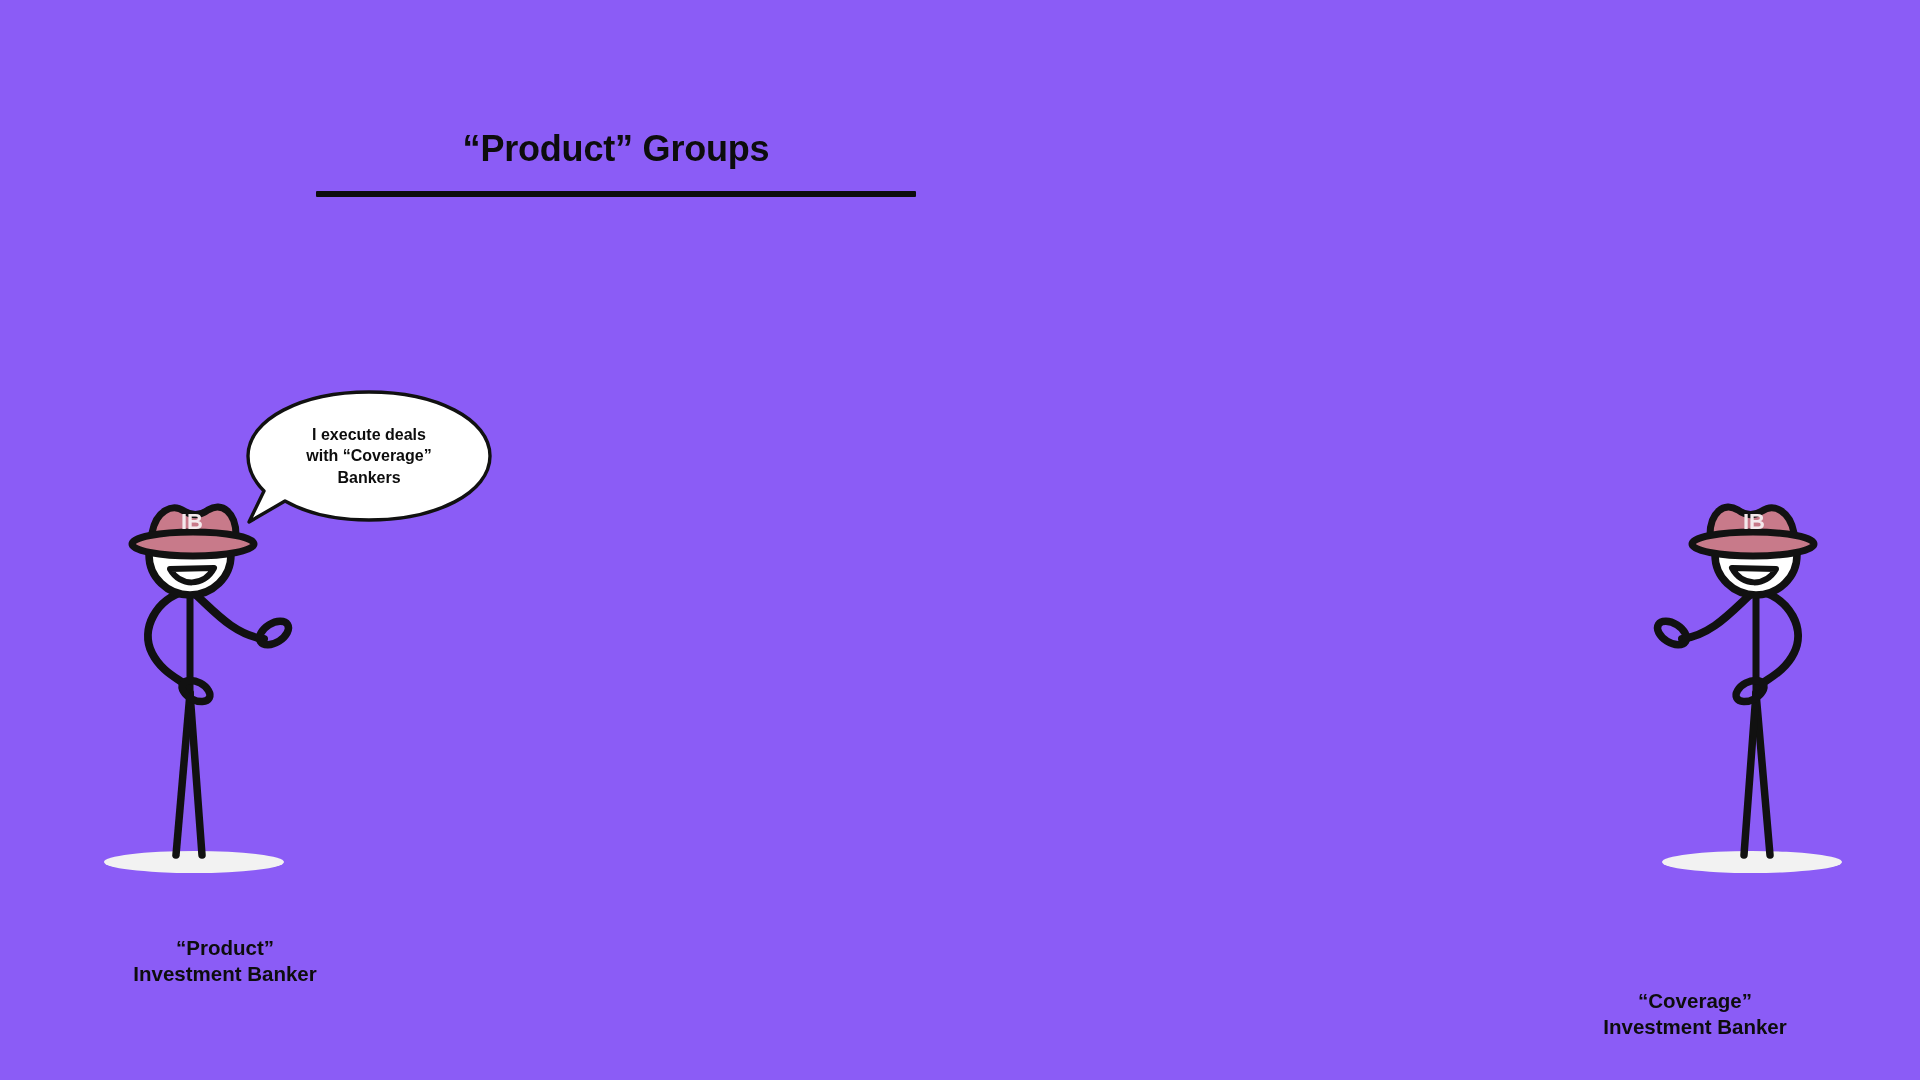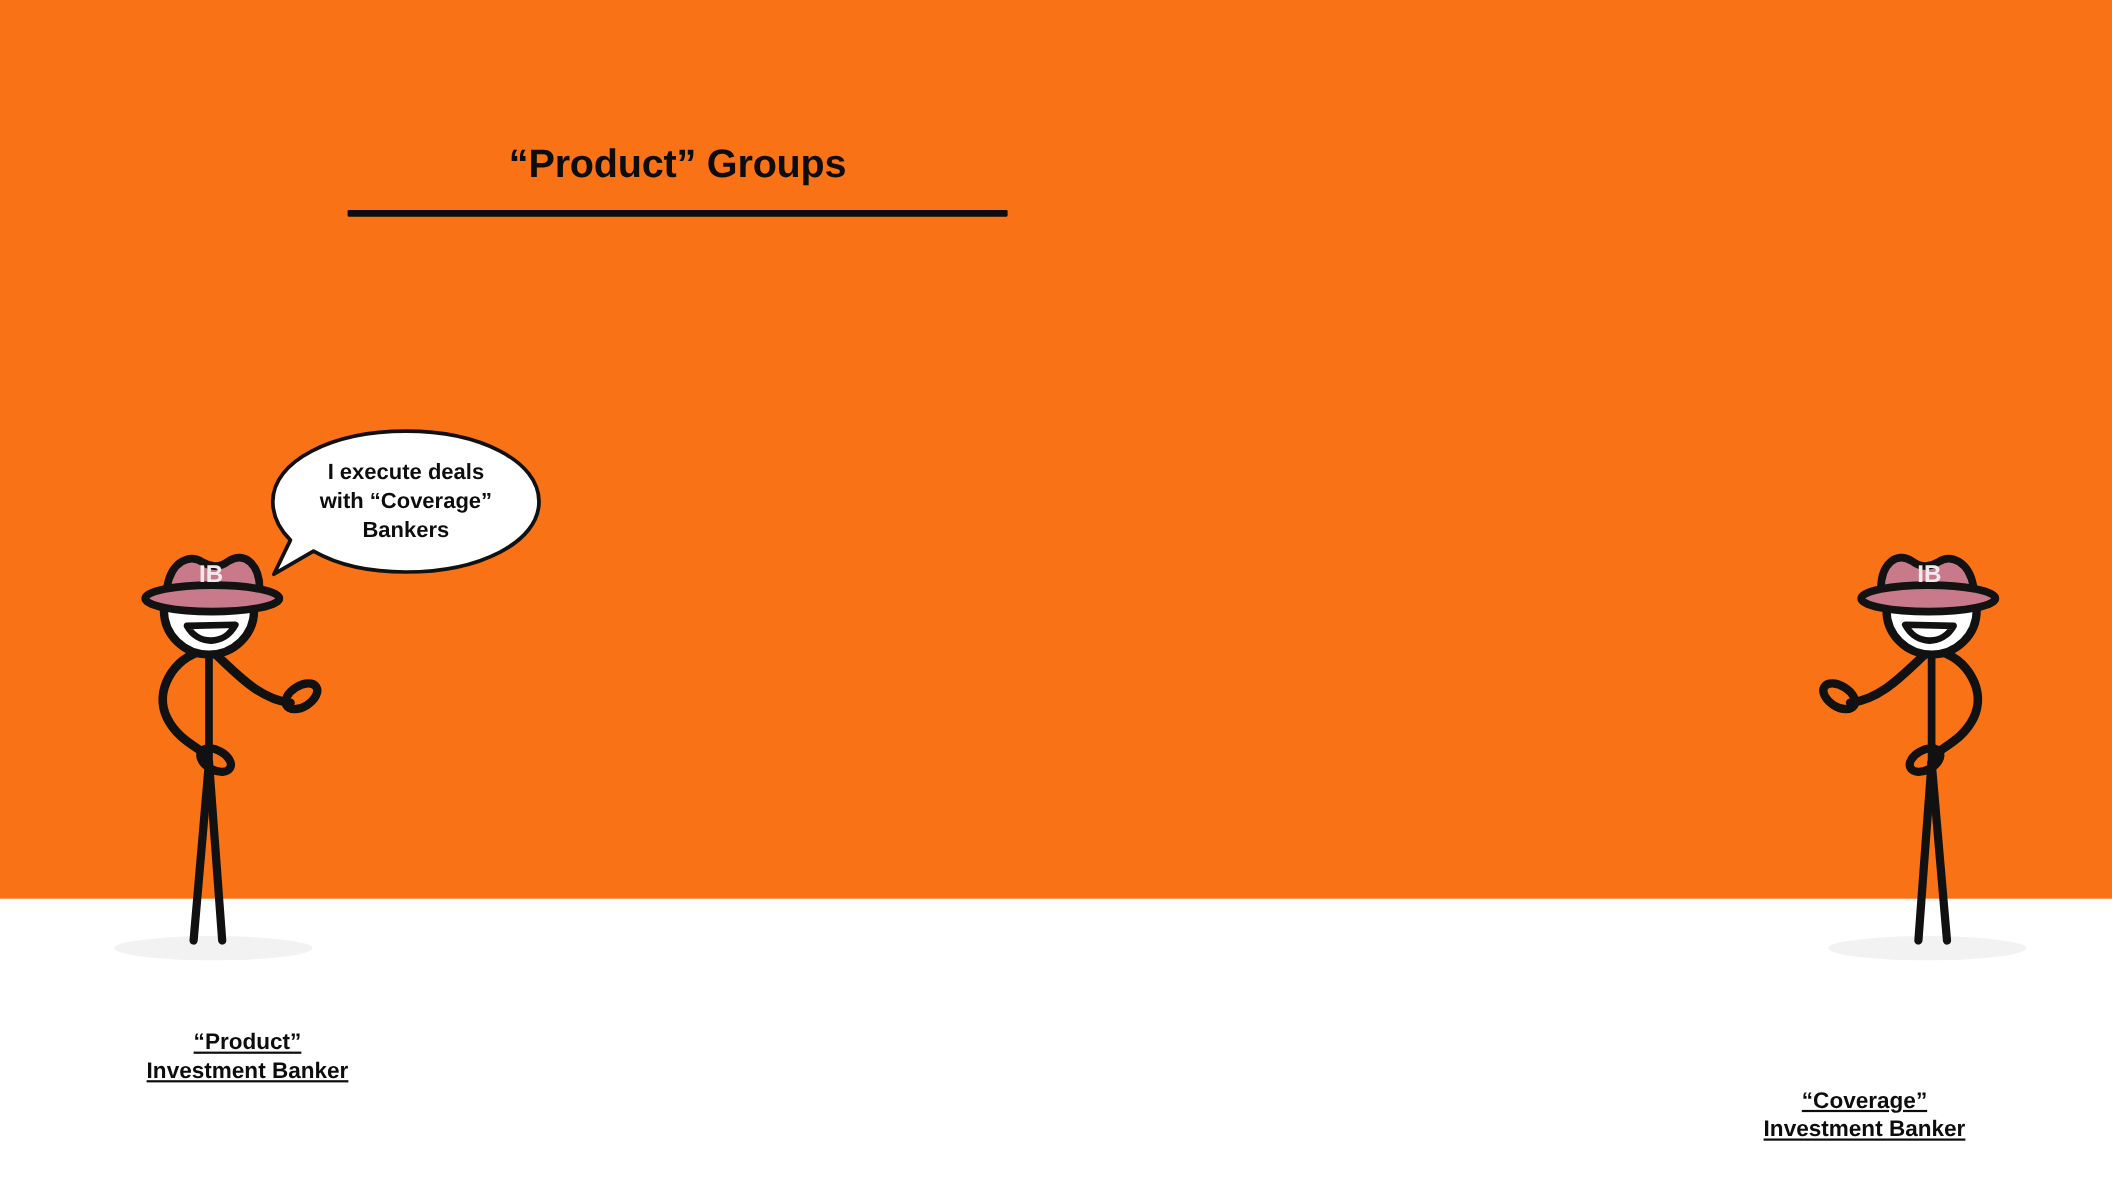--- a/index.html
+++ b/index.html
@@ -10,22 +10,22 @@
   body {
     width: 1920px;
     height: 1080px;
     overflow: hidden;
     font-family: "Liberation Sans", sans-serif;
     color: #111111;
   }
   .canvas {
     position: relative;
     width: 1920px;
-    height: 817px;
-    background: #f97316;
+    height: 1080px;
+    background: #8b5cf6;
   }
 
   
   .col-heading {
     position: absolute;
     text-align: center;
   }
   .col-heading .heading-text {
     display: block;
     font-size: 36px;
@@ -55,21 +55,21 @@
     height: 132px;
   }
   .bubble svg { position: absolute; left: 0; top: 0; overflow: visible; }
   .bubble .bubble-text {
     position: absolute;
     left: 18px;
     right: 18px;
     top: 50%;
     transform: translateY(-50%);
     text-align: center;
-    font-size: 20px;
+    font-size: 16px;
     font-weight: 700;
     line-height: 1.33;
     color: #0d0d0d;
     white-space: pre-line;
   }
   #bubble-left  { left: 244px;  top: 390px; }
   #bubble-right { left: 1434px; top: 380px; }
   #bubble-right .bubble-text { font-size: 21px; }
 
   
@@ -84,21 +84,20 @@
 
   
   .caption {
     position: absolute;
     text-align: center;
     font-size: 20.5px;
     font-weight: 700;
     line-height: 1.28;
     color: #0d0d0d;
     white-space: pre-line;
-    text-decoration: underline;
   }
   #caption-left  { left: 60px;   top: 935px; width: 330px; }
   #caption-right { left: 1530px; top: 988px; width: 330px; }
 </style>
 </head>
 <body>
 
 <div class="canvas">
 
   <div class="col-heading" id="heading-product">

